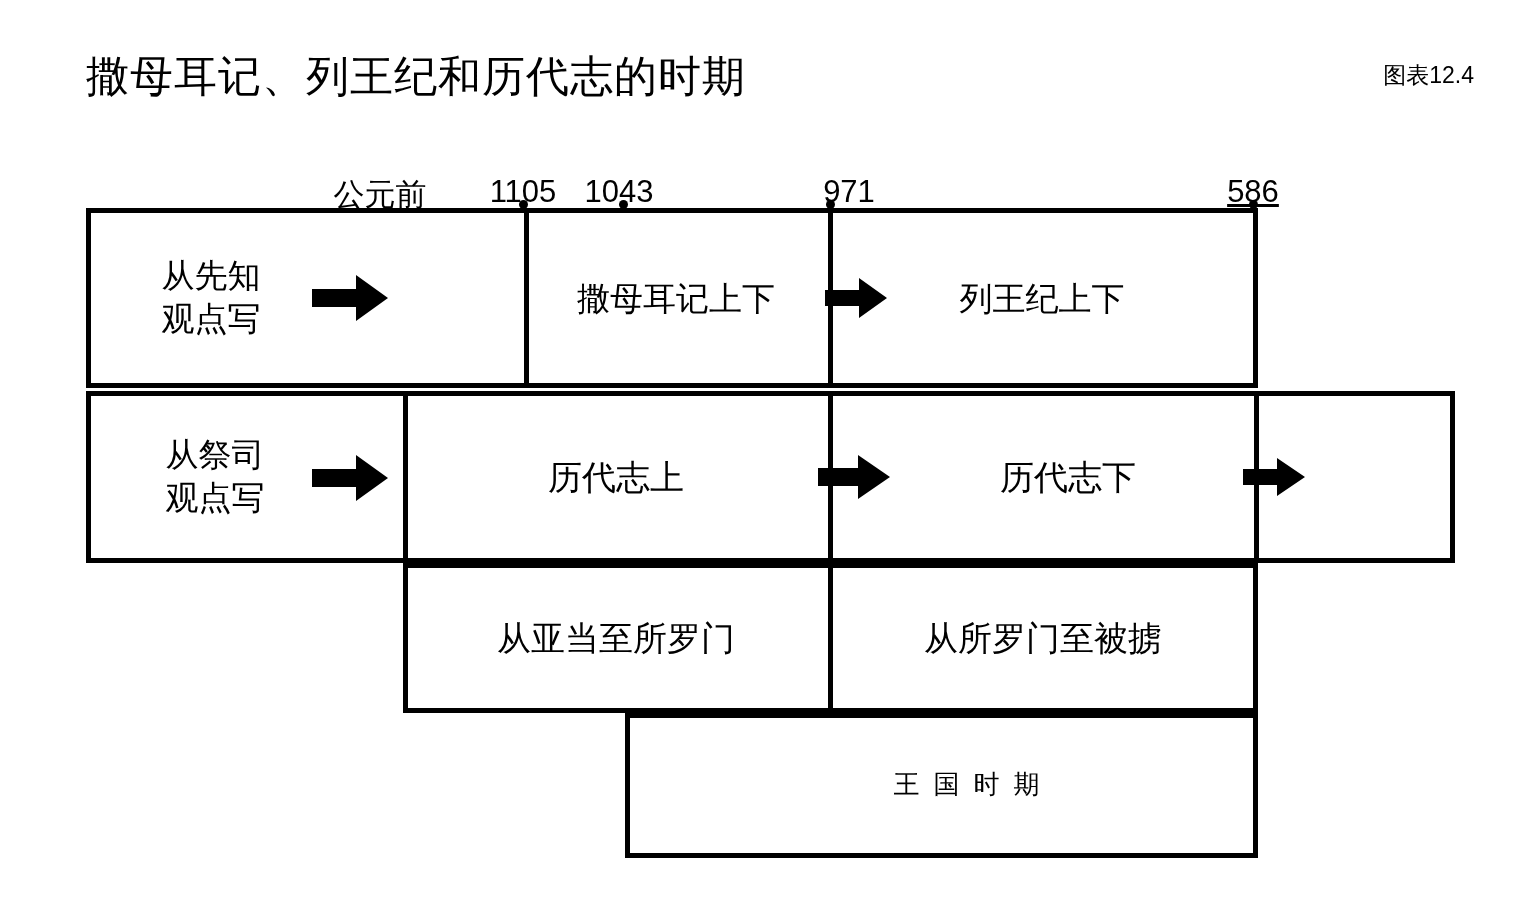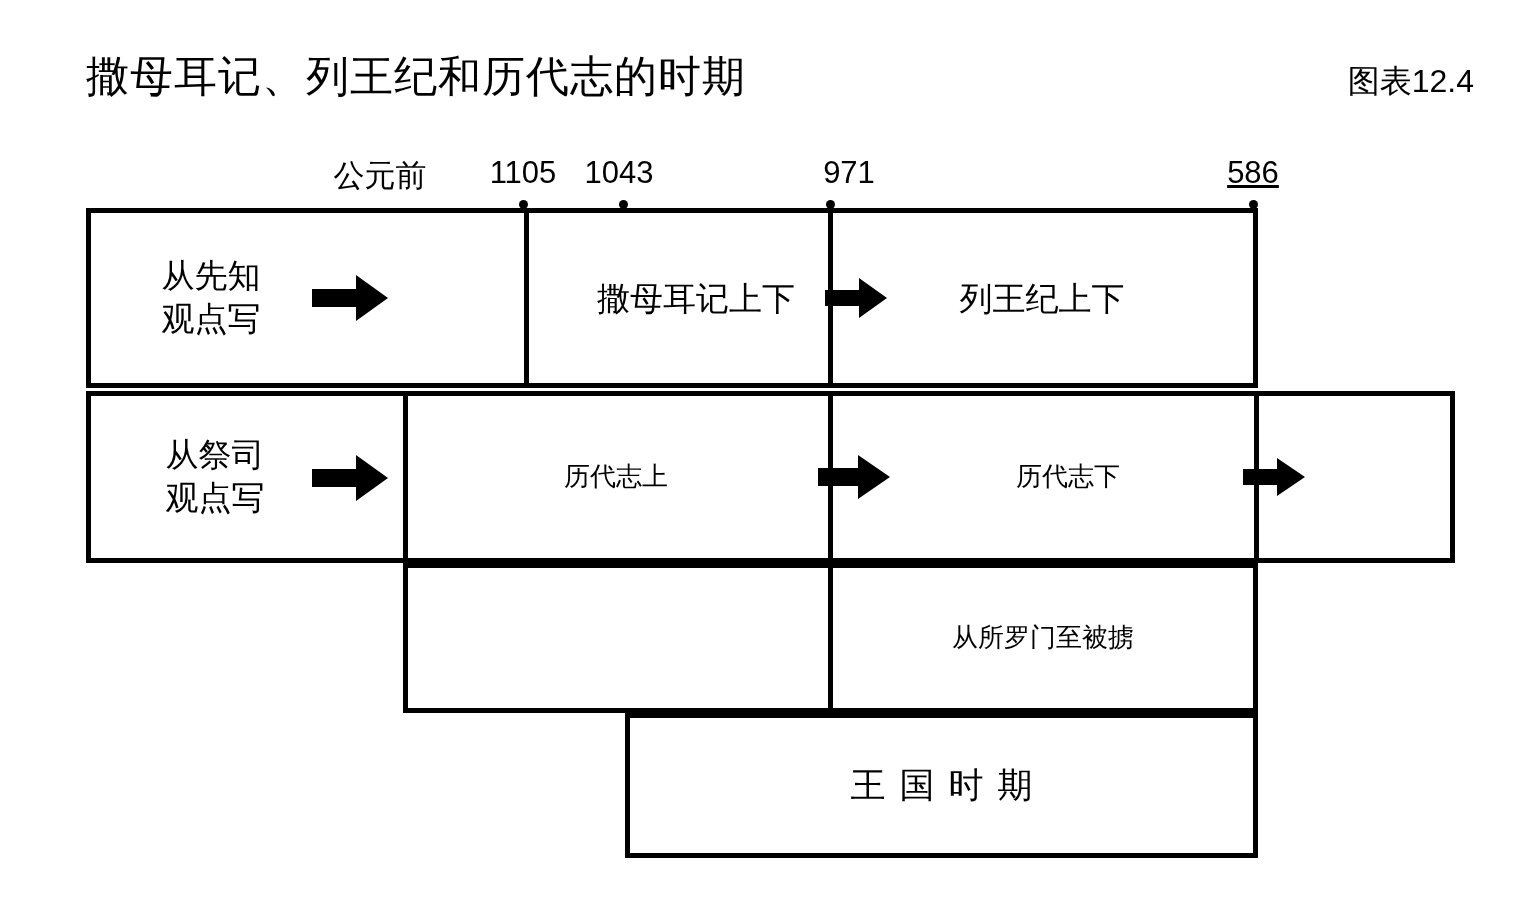--- a/index.html
+++ b/index.html
@@ -29,30 +29,31 @@
     top: 48px;
     font-size: 43px;
     font-weight: normal;
     letter-spacing: 1px;
     white-space: nowrap;
   }
   .chart-number {
     position: absolute;
     right: 62px;
     top: 60px;
-    font-size: 32px;
+    font-size: 23px;
     white-space: nowrap;
   }
 
   
   .axis-label {
     position: absolute;
     font-size: 31px;
     white-space: nowrap;
     text-align: center;
+    margin-top: 19px;
   }
   .tick-dot {
     position: absolute;
     width: 9px;
     height: 9px;
     background: #000;
     border-radius: 50%;
   }
 
   
@@ -72,26 +73,27 @@
     position: absolute;
     font-size: 33px;
     line-height: 1.3;
     text-align: center;
     white-space: pre-line;
     display: flex;
     align-items: center;
     justify-content: center;
   }
   .cell-text.big {
-    font-size: 26px;
+    font-size: 34px;
   }
   .kingdom-text {
-    font-size: 35px;
+    font-size: 26px;
     letter-spacing: 14px;
     text-indent: 14px;
+    margin-left: 25px;
   }
 
   
   .arrow {
     position: absolute;
   }
 </style>
 </head>
 <body>
 
@@ -114,21 +116,21 @@
   <div class="box" style="left:86px; top:208px; width:1172px; height:180px;"></div>
   <div class="seg-line" style="left:524px; top:208px; height:180px;"></div>
   <div class="seg-line" style="left:828px; top:208px; height:180px;"></div>
 
   <div class="cell-text" style="left:96px; top:232px; width:230px; height:132px;text-align:center;">从先知
 观点写</div>
   <svg class="arrow" style="left:312px; top:275px;" width="76" height="46" viewBox="0 0 76 46">
     <path d="M0 14 H44 V0 L76 23 L44 46 V32 H0 Z" fill="#000"></path>
   </svg>
 
-  <div class="cell-text" style="left:530px; top:264px; width:292px; height:70px;padding-left:20px;">撒母耳记上下</div>
+  <div class="cell-text" style="left:530px; top:264px; width:292px; height:70px;">撒母耳记上下</div>
   <svg class="arrow" style="left:825px; top:278px;" width="62" height="40" viewBox="0 0 62 40">
     <path d="M0 12 H34 V0 L62 20 L34 40 V28 H0 Z" fill="#000"></path>
   </svg>
 
   <div class="cell-text" style="left:896px; top:264px; width:292px; height:70px;">列王纪上下</div>
 
   <div class="box" style="left:86px; top:391px; width:1369px; height:172px;"></div>
   <div class="seg-line" style="left:403px; top:391px; height:172px;"></div>
   <div class="seg-line" style="left:828px; top:391px; height:172px;"></div>
   <div class="seg-line" style="left:1254px; top:391px; height:172px;"></div>
@@ -146,18 +148,19 @@
 
   <div class="cell-text big" style="left:898px; top:442px; width:340px; height:70px;">历代志下</div>
   <svg class="arrow" style="left:1243px; top:458px;" width="62" height="38" viewBox="0 0 62 38">
     <path d="M0 11 H34 V0 L62 19 L34 38 V27 H0 Z" fill="#000"></path>
   </svg>
 
 
   <div class="box" style="left:403px; top:563px; width:855px; height:150px;"></div>
   <div class="seg-line" style="left:828px; top:563px; height:150px;"></div>
 
+  <div class="cell-text big" style="left:410px; top:603px; width:412px; height:70px;">从亚当至所罗门</div>
   <div class="cell-text big" style="left:834px; top:603px; width:418px; height:70px;text-align:right;">从所罗门至被掳</div>
 
   <div class="box" style="left:625px; top:713px; width:633px; height:145px;"></div>
   <div class="cell-text kingdom-text" style="left:630px; top:750px; width:623px; height:70px;">王国时期</div>
 
 </div>
 
 </body></html>

